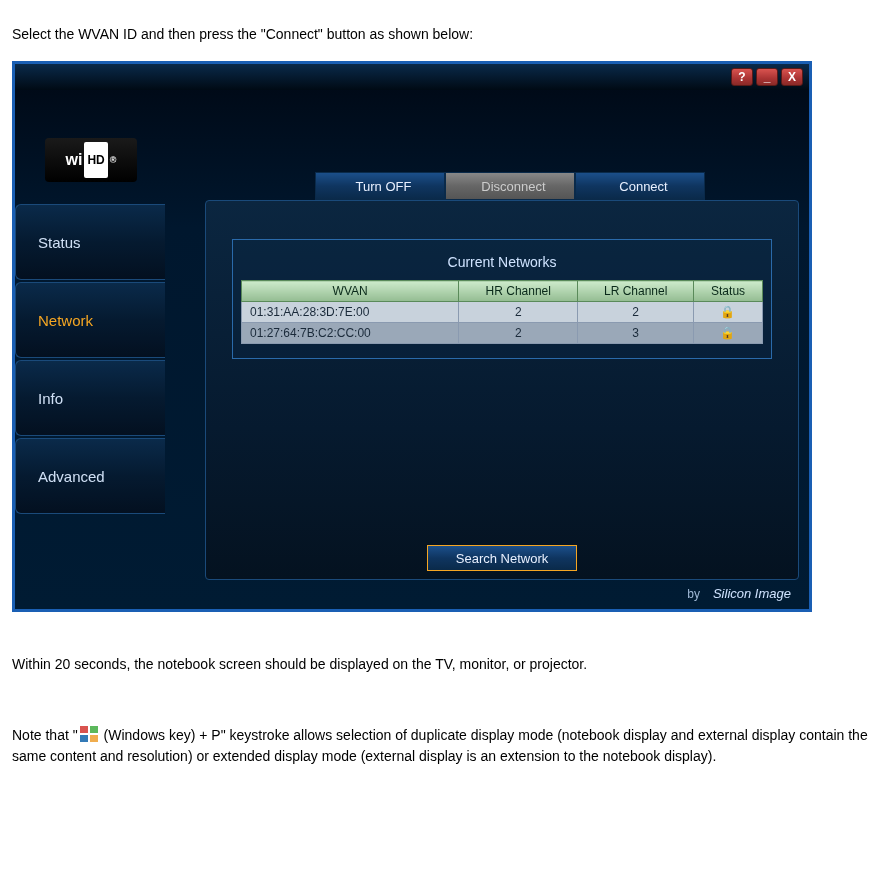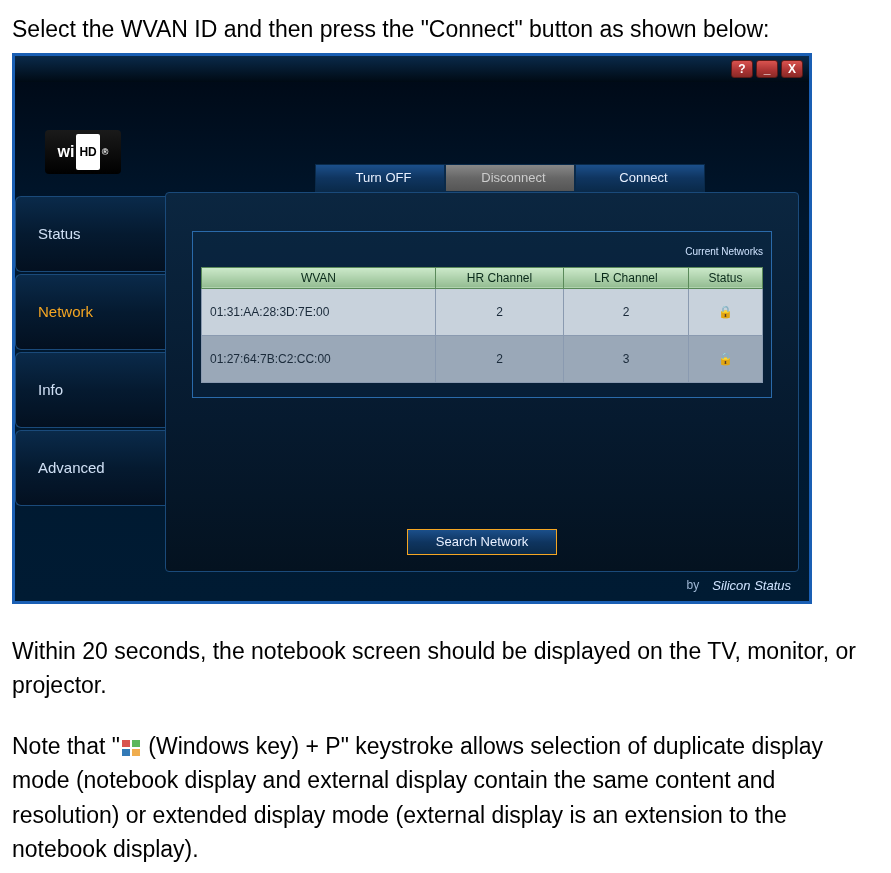--- a/index.html
+++ b/index.html
@@ -4,23 +4,23 @@
 <style>
   * { box-sizing: border-box; margin: 0; padding: 0; }
   body {
     font-family: Arial, Helvetica, sans-serif;
     background: #fff;
     width: 891px;
     padding: 8px 12px;
     color: #000;
   }
   .doc-text {
-    font-size: 23px;
+    font-size: 14px;
     line-height: 1.5;
-    margin: 4px 0;
+    margin: 16px 0;
   }
   .spacer { height: 18px; }
 
   
   .app-window {
     width: 800px;
     border: 3px solid #1a5fb4;
     background: linear-gradient(to bottom, #000814 0%, #00172e 30%, #001b33 100%);
     position: relative;
     margin: 6px 0 8px 0;
@@ -49,21 +49,21 @@
     line-height: 1;
   }
 
   .header-area {
     position: relative;
     height: 110px;
   }
   .logo {
     position: absolute;
     left: 30px; top: 48px;
-    width: 76px; height: 44px;
+    width: 92px; height: 44px;
     background: linear-gradient(to bottom, #1a1a1a, #000);
     border-radius: 4px;
     display: flex; align-items: center; justify-content: center;
     color: #fff; font-weight: bold;
   }
   .logo span.hd {
     background: #fff; color: #000; padding: 11px 3px; border-radius: 2px; margin-left: 2px; font-size: 12px;
   }
   .app-title {
     position: absolute;
@@ -97,20 +97,21 @@
     padding-left: 7px;
   }
   .btn.disabled {
     background: linear-gradient(to bottom, #888, #666 50%, #555);
     color: #ccc;
   }
 
   .body-area {
     display: flex;
     position: relative;
+    gap: 40px;
   }
   .sidebar {
     width: 150px;
     padding-top: 4px;
   }
   .side-tab {
     height: 76px;
     border: 1px solid #1a4a7a;
     border-right: none;
     background: linear-gradient(to bottom, #0a2a4a, #051a30 50%, #031020);
@@ -137,60 +138,60 @@
     border-radius: 4px;
     margin-right: 10px;
   }
 
   .networks-panel {
     border: 1px solid #2a6aaa;
     background: rgba(10,40,70,0.3);
     padding: 8px 8px 14px 8px;
   }
   .networks-title {
-    text-align: right;
+    text-align: center;
     color: #cfe3ff;
-    font-size: 10px;
+    font-size: 14px;
     padding: 6px 0 10px 0;
   }
   table.networks {
     width: 100%;
     border-collapse: collapse;
     font-size: 12px;
   }
   table.networks th {
     background: #8fb88f;
     background: linear-gradient(to bottom, #cdeacb, #93bc91);
     color: #0a2a1a;
     font-weight: normal;
     padding: 3px 4px;
     border: 1px solid #5a8a5a;
     text-align: center;
   }
   table.networks td {
     background: #c8d2dc;
     color: #1a2a3a;
-    padding: 16px 6px;
+    padding: 3px 6px;
     border: 1px solid #8a9ab0;
     text-align: center;
     font-size: 12px;
   }
   table.networks tr.selected td {
     background: #9aa8b8;
   }
   table.networks td.wvan { text-align: left; padding-left: 8px; }
   .lock-icon {
     display: inline-block;
     font-size: 12px;
     color: #d48a1a;
   }
 
   .search-btn {
     position: absolute;
-    bottom: 16px;
+    bottom: 8px;
     left: 50%;
     transform: translateX(-50%);
     width: 150px;
     height: 26px;
     border: 1px solid #f5a623;
     background: linear-gradient(to bottom, #1b4f8a, #0f3560 50%, #0a2a4a);
     color: #e8f0ff;
     display: flex;
     align-items: center;
     justify-content: center;
@@ -286,21 +287,21 @@
               </tr>
             </tbody>
         </table>
       </div>
       <div class="search-btn">Search Network</div>
     </div>
   </div>
 
   <div class="footer">
     <span>by</span>
-    <span class="footer-logo">Silicon Status</span>
+    <span class="footer-logo">Silicon Image</span>
   </div>
 </div>
 
 <div class="spacer"></div>
 
 <p class="doc-text">Within 20 seconds, the notebook screen should be displayed on the TV, monitor, or projector.</p>
 
 <div class="spacer"></div>
 
 <p class="doc-text">

